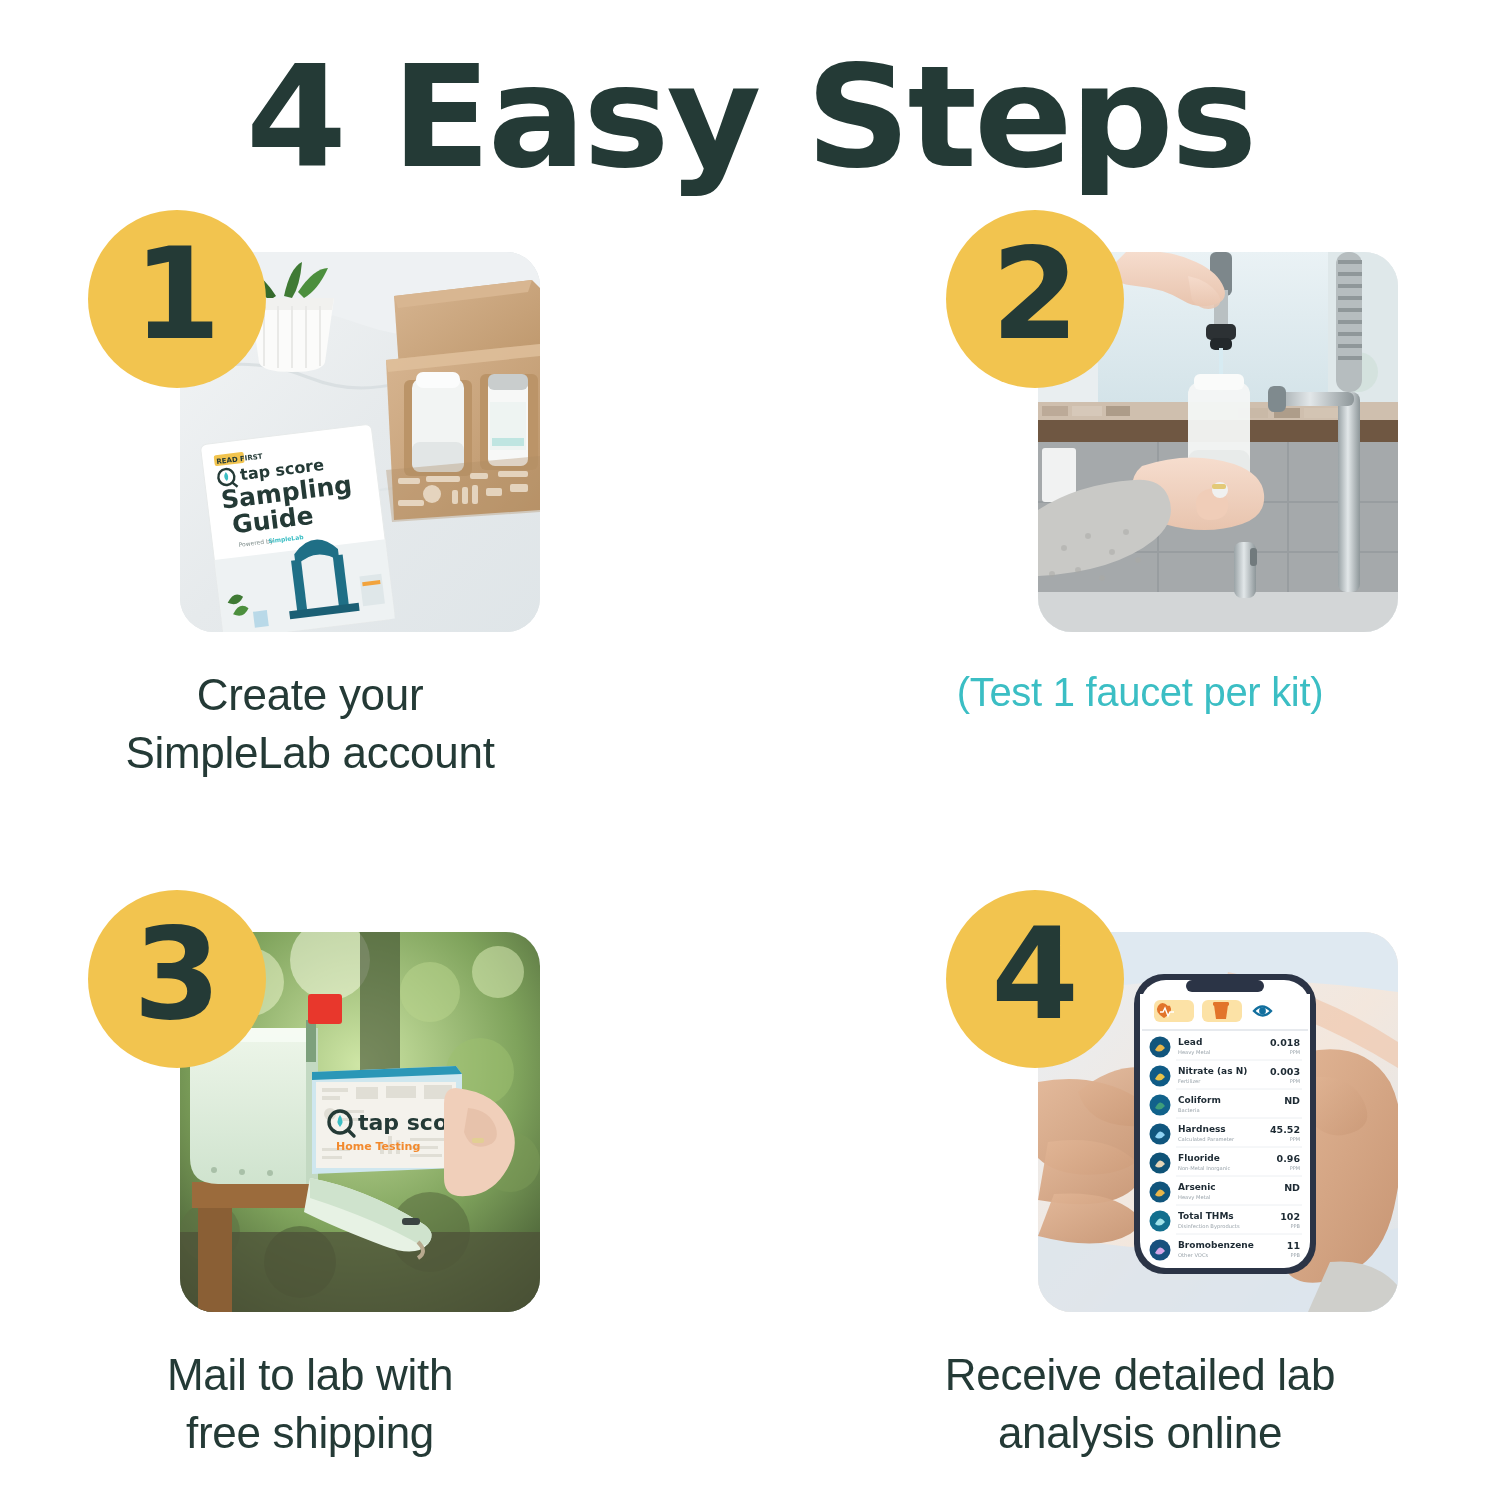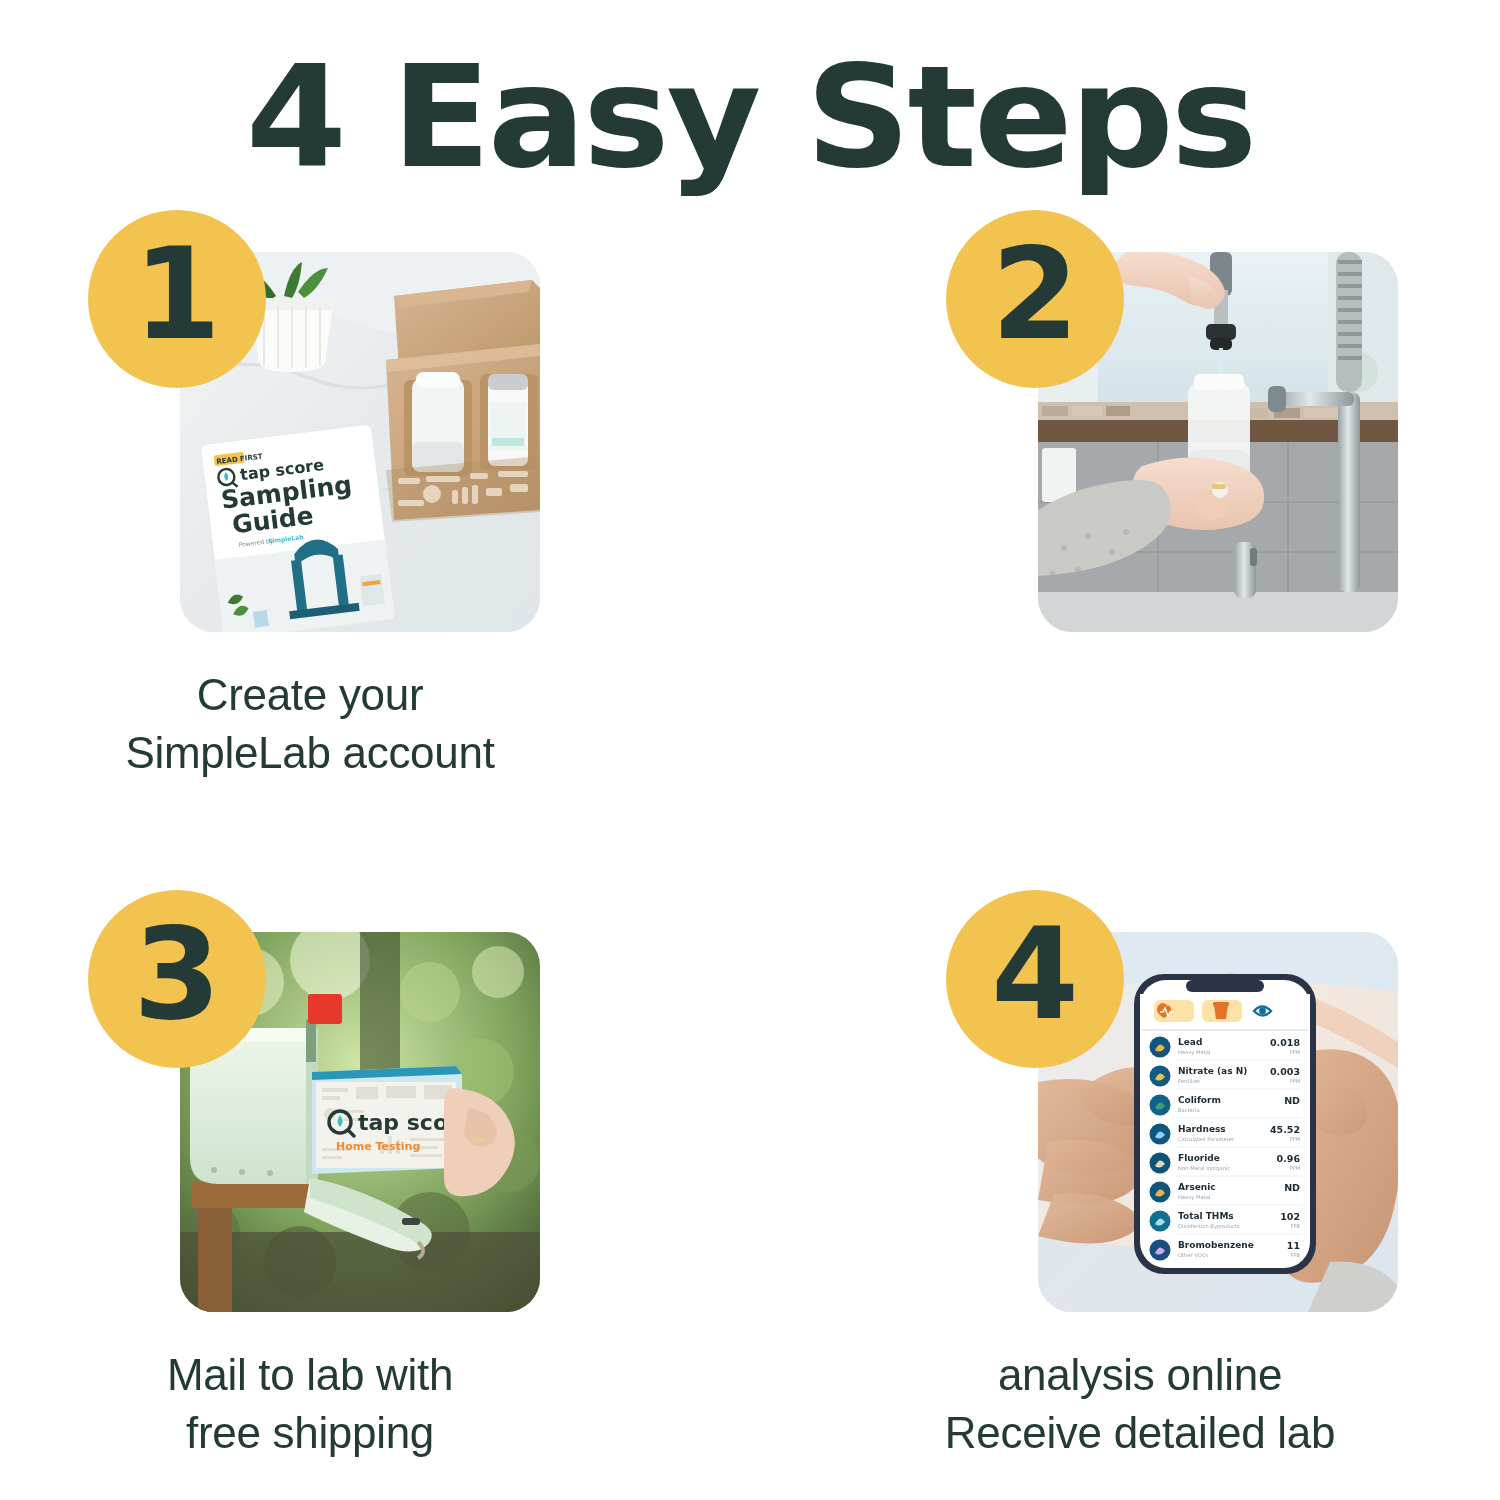--- a/index.html
+++ b/index.html
@@ -300,20 +300,21 @@
                   <circle cx="64" cy="326" r="3"></circle>
               </g>
             </g>
           </svg>
         </div>
         <div class="badge">
           <span>2</span>
         </div>
       </div>
       <div class="caption">
+        <span class="sub">(Test 1 faucet per kit)</span>
       </div>
     </div>
 
     <div class="step step-3">
       <div class="card-wrap">
         <div class="photo">
           <svg viewBox="0 0 360 380" preserveAspectRatio="xMidYMid slice" aria-hidden="true">
             <defs>
               <radialGradient id="bok" cx="0.5" cy="0.35" r="0.8">
                 <stop offset="0" stop-color="#cfe6a6"></stop>
@@ -534,19 +535,19 @@
                   </g>
                 </g>
             </g>
           </svg>
         </div>
         <div class="badge">
           <span>4</span>
         </div>
       </div>
       <div class="caption">
+        <span class="l">Receive detailed lab</span>
         <span class="l">analysis online</span>
-        <span class="l">Receive detailed lab</span>
       </div>
     </div>
 
   </div>
 </div>
 
 </body></html>

